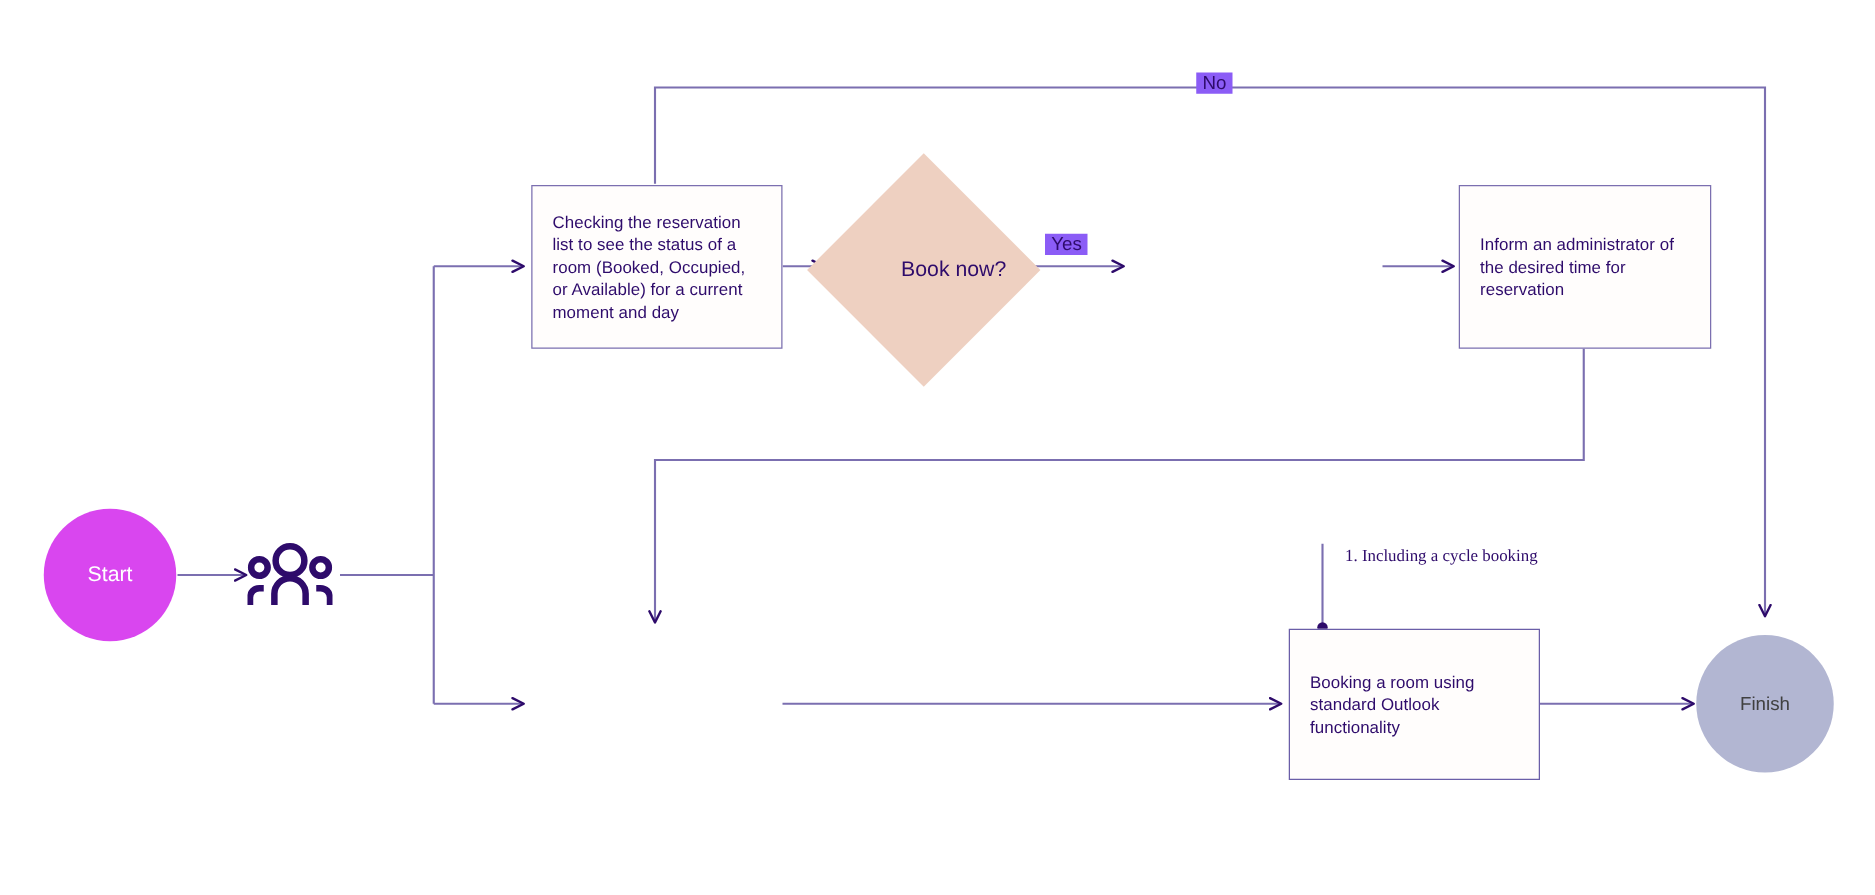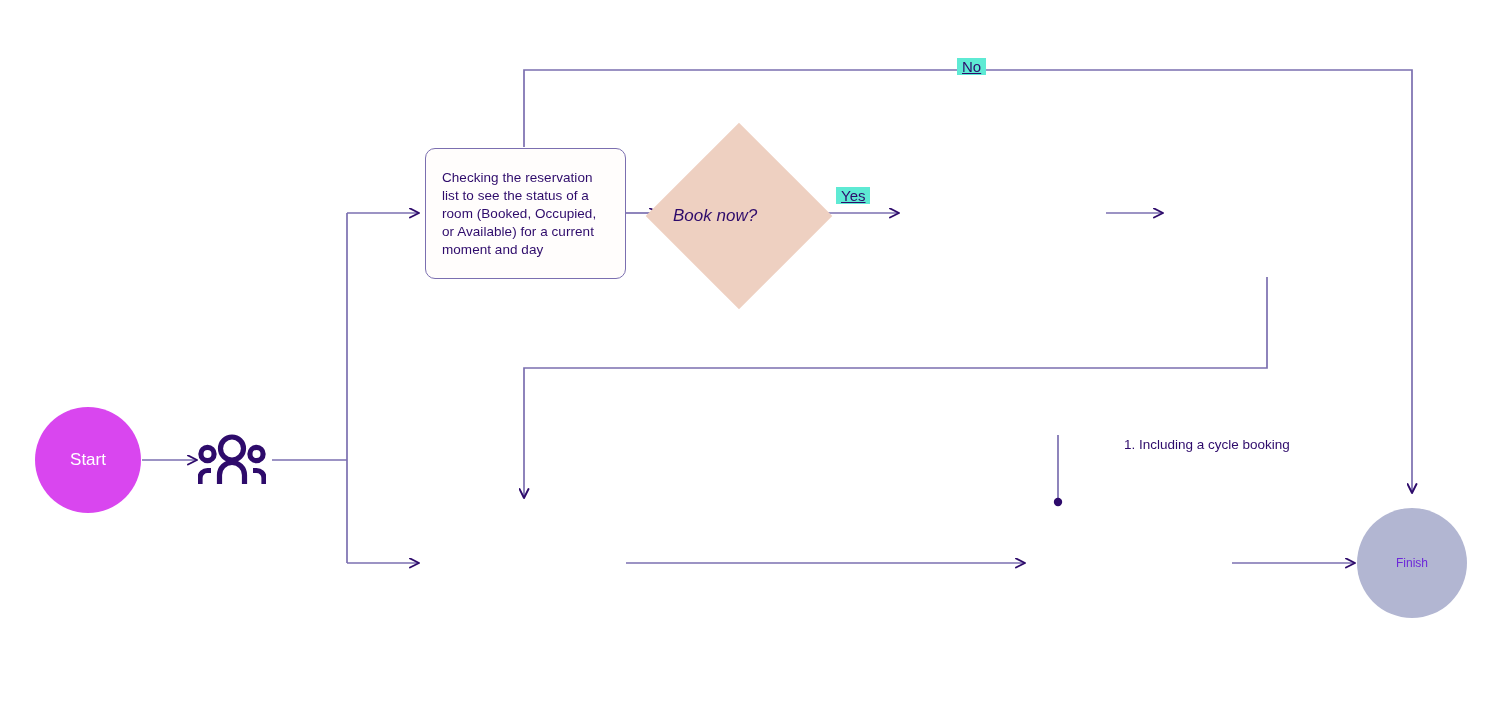--- a/index.html
+++ b/index.html
@@ -22,21 +22,20 @@
     position: absolute;
     left: 0;
     top: 0;
     width: 1500px;
     height: 716px;
     pointer-events: none;
   }
   .node {
     position: absolute;
     box-sizing: border-box;
-    border-radius: 10px;
   }
   .proc {
     background: #fffdfc;
     border: 1.6px solid #7b6fb0;
     color: #2e0b6b;
     font-size: 13.5px;
     line-height: 18px;
     display: flex;
     align-items: center;
     padding: 0 16px;
@@ -51,52 +50,50 @@
     align-items: center;
     justify-content: center;
   }
   .start-circle {
     background: #d946ef;
     color: #ffffff;
     font-size: 17px;
   }
   .finish-circle {
     background: #b2b6d2;
-    color: #6d28d9;
-    font-size: 12px;
+    color: #404040;
+    font-size: 15px;
   }
   .diamond-wrap {
     display: flex;
     align-items: center;
-    justify-content: flex-start;
-    font-style: italic;
+    justify-content: flex-end;
   }
   .diamond-shape {
     position: absolute;
     left: 0;
     top: 0;
     width: 100%;
     height: 100%;
     background: #eed0c1;
     transform: rotate(45deg);
   }
   .diamond-label {
     position: relative;
     color: #2e0b6b;
     font-size: 17px;
     white-space: nowrap;
   }
   .edge-label {
     position: absolute;
     color: #2e0b6b;
     font-size: 15px;
-    background: #5eead4;
+    background: #8b5cf6;
     padding: 0 5px;
     white-space: nowrap;
-    text-decoration: underline;
   }
   .annotation {
     position: absolute;
     color: #2e0b6b;
     font-size: 13.5px;
     line-height: 22px;
     white-space: nowrap;
   }
   .people-icon {
     position: absolute;
@@ -171,22 +168,28 @@
   <div class="node diamond-wrap" style="left:673px; top:150px; width:132px; height:132px;">
     <div class="diamond-shape"></div>
     <span class="diamond-label">Book now?</span>
   </div>
 
   <div class="edge-label" style="left:836px; top:187px;">Yes</div>
 
   <div class="edge-label" style="left:957px; top:58px;">No</div>
 
 
+  <div class="node proc" style="left:1167px; top:148px; width:202px; height:131px;">
+    <span class="proc-text">Inform an administrator of the desired time for reservation</span>
+  </div>
 
 
+  <div class="node proc dark-border" style="left:1031px; top:503px; width:201px; height:121px;">
+    <span class="proc-text">Booking a room using standard Outlook functionality</span>
+  </div>
 
-  <div class="annotation" style="left:1124px; top:434px;">1. Including a cycle booking</div>
+  <div class="annotation" style="left:1076px; top:434px;font-family:Liberation Serif, serif;">1. Including a cycle booking</div>
 
   <div class="node circle finish-circle" style="left:1357px; top:508px; width:110px; height:110px;">
     <span>Finish</span>
   </div>
 
 </div>
 
 </body></html>

